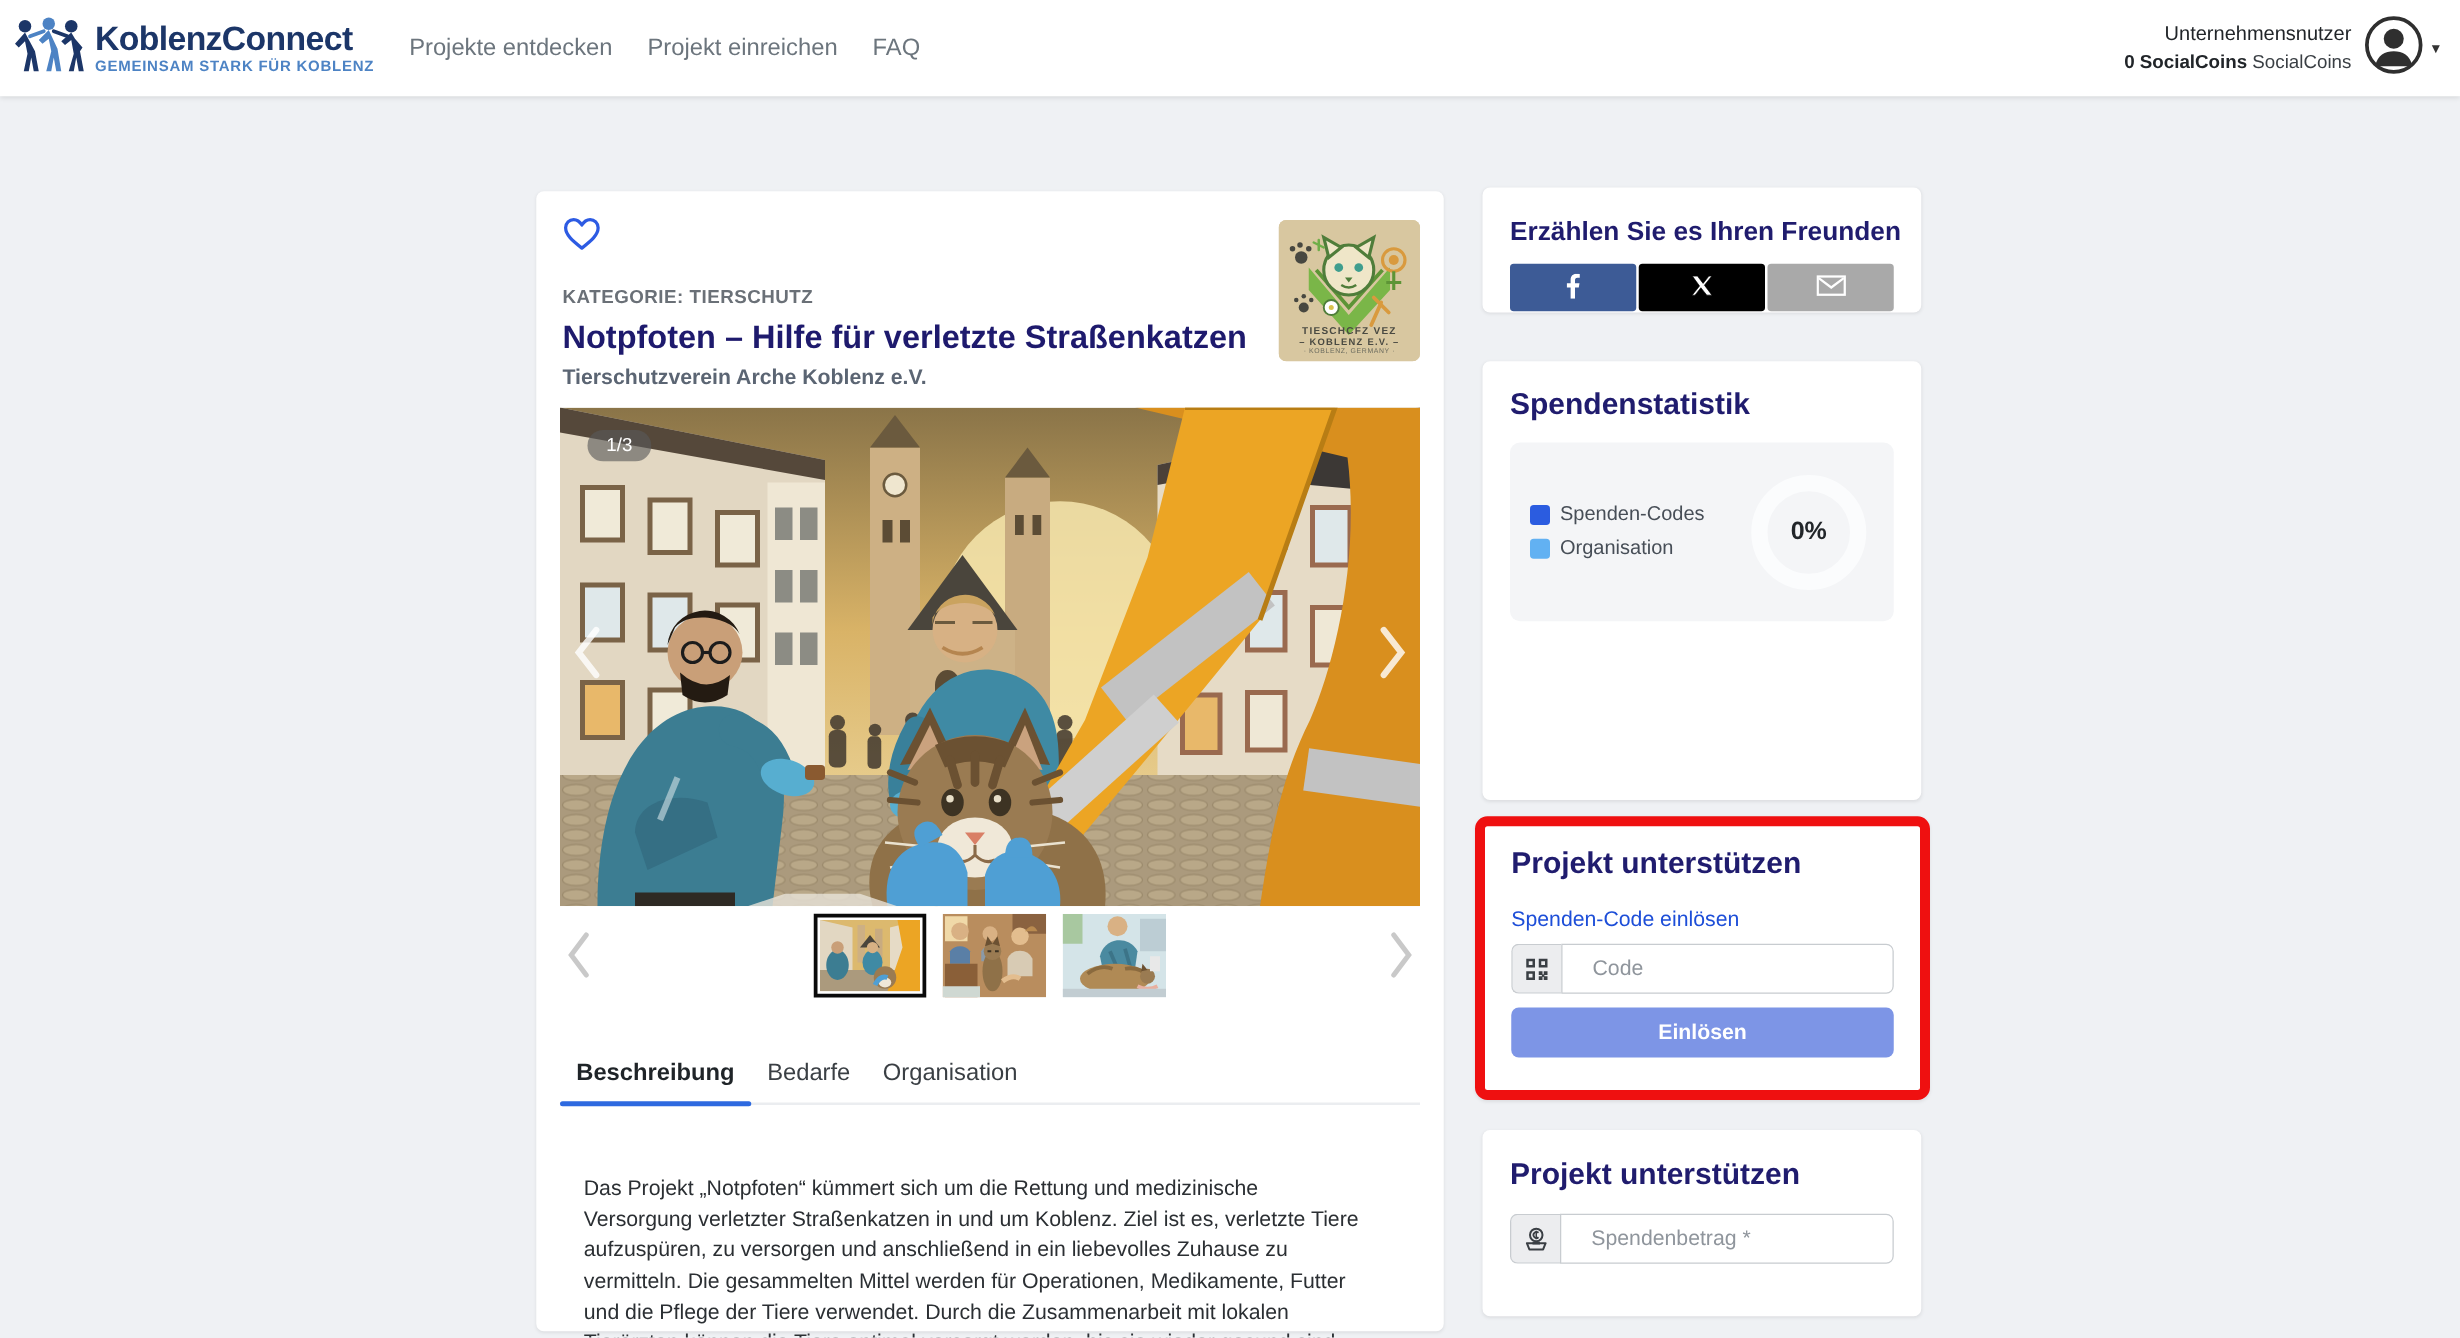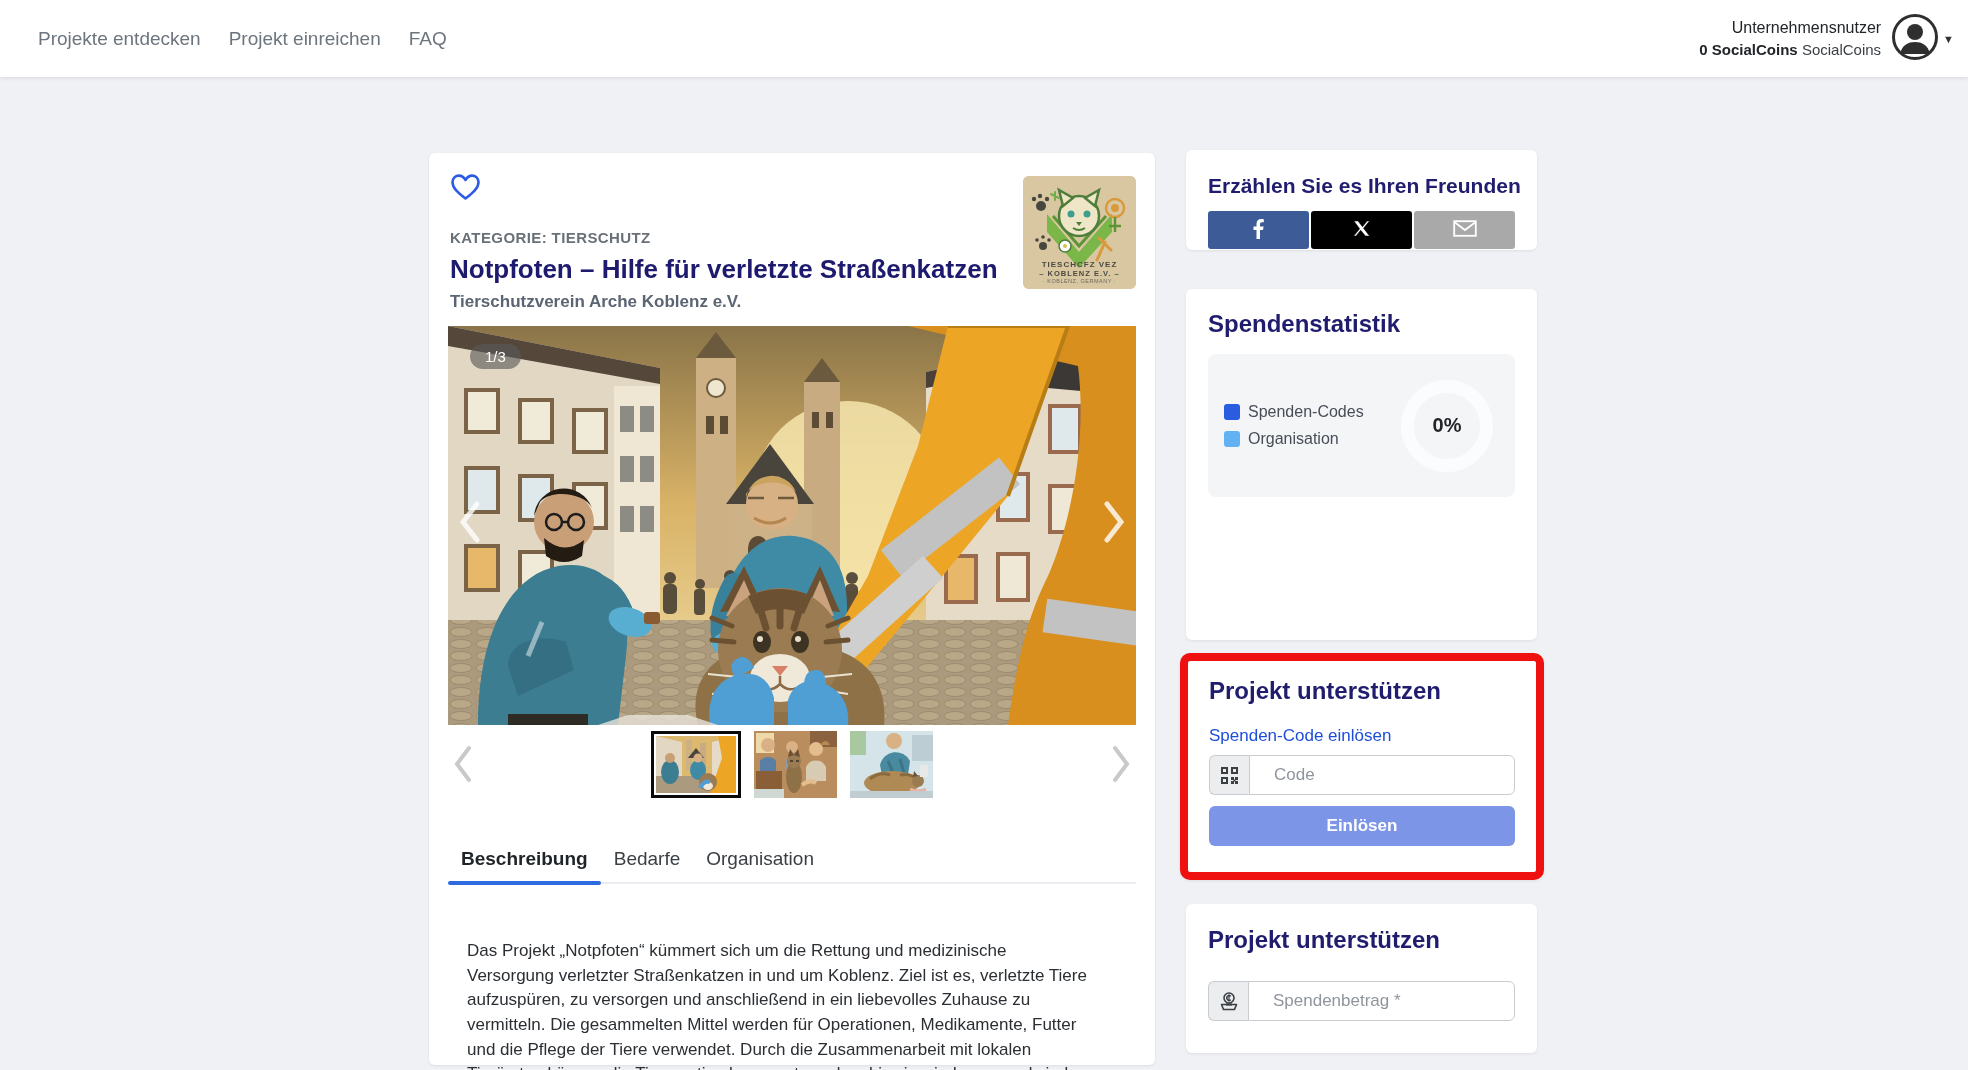--- a/index.html
+++ b/index.html
@@ -97,26 +97,46 @@
   .input-group { display:flex; margin-top:9px; height:40px; }
   .input-addon { width:40px; background:#ecedef; border:1px solid #c8ccd0; border-right:none; border-radius:6px 0 0 6px;
                  display:flex; align-items:center; justify-content:center; }
   .input-group input { flex:1; border:1px solid #c8ccd0; border-radius:0 6px 6px 0; font-size:17px; padding:0 24px;
                        color:#212529; outline:none; font-family:"Liberation Sans", sans-serif; min-width:0; }
   .input-group input::placeholder { color:#8f959c; }
   .redeem-btn { margin-top:11px; width:100%; height:40px; background:#7d95e6; border:none; border-radius:6px;
                 color:#fff; font-size:17px; font-weight:bold; cursor:pointer; font-family:"Liberation Sans", sans-serif; }
 
   .donate-card { left:1186px; top:904px; width:351px; height:149px; padding:22px 22px; }
-  .donate-card .input-group { margin-top:27px; }
+  .donate-card .input-group { margin-top:17px; }
 </style>
 </head>
 <body>
 
 <header class="topbar">
+  <div class="brand">
+    <span>
+      <svg width="58" height="46" viewBox="0 0 58 46">
+        <g>
+          <circle cx="10" cy="8" r="5" fill="#1c3668"></circle>
+          <path d="M10,13 L2,22 L5,25 L10,20 L12,30 L9,44 L13,44 L15,33 L17,44 L21,44 L18,28 Z" fill="#1c3668"></path>
+          <circle cx="29" cy="6" r="5" fill="#4d83c4"></circle>
+          <path d="M29,11 L21,19 L24,22 L29,18 L31,28 L27,44 L31,44 L33,33 L35,44 L39,44 L36,26 Z" fill="#4d83c4"></path>
+          <circle cx="47" cy="8" r="5" fill="#1c3668"></circle>
+          <path d="M47,13 L39,20 L42,23 L47,19 L49,30 L45,44 L49,44 L51,33 L53,44 L57,44 L54,28 L56,25 L50,18 Z" fill="#1c3668"></path>
+          <path d="M14,16 L25,12" stroke="#4d83c4" stroke-width="3" stroke-linecap="round"></path>
+          <path d="M33,12 L44,16" stroke="#1c3668" stroke-width="3" stroke-linecap="round"></path>
+        </g>
+      </svg>
+    </span>
+    <span class="brand-text">
+      <span class="brand-name">KoblenzConnect</span>
+      <span class="brand-tag">GEMEINSAM STARK FÜR KOBLENZ</span>
+    </span>
+  </div>
   <nav class="nav">
     <a>Projekte entdecken</a>
     <a>Projekt einreichen</a>
     <a>FAQ</a>
   </nav>
   <div class="userbox">
     <div class="usertext">
       <div class="username">Unternehmensnutzer</div>
       <div class="usercoins">
         <b>0 SocialCoins</b>

